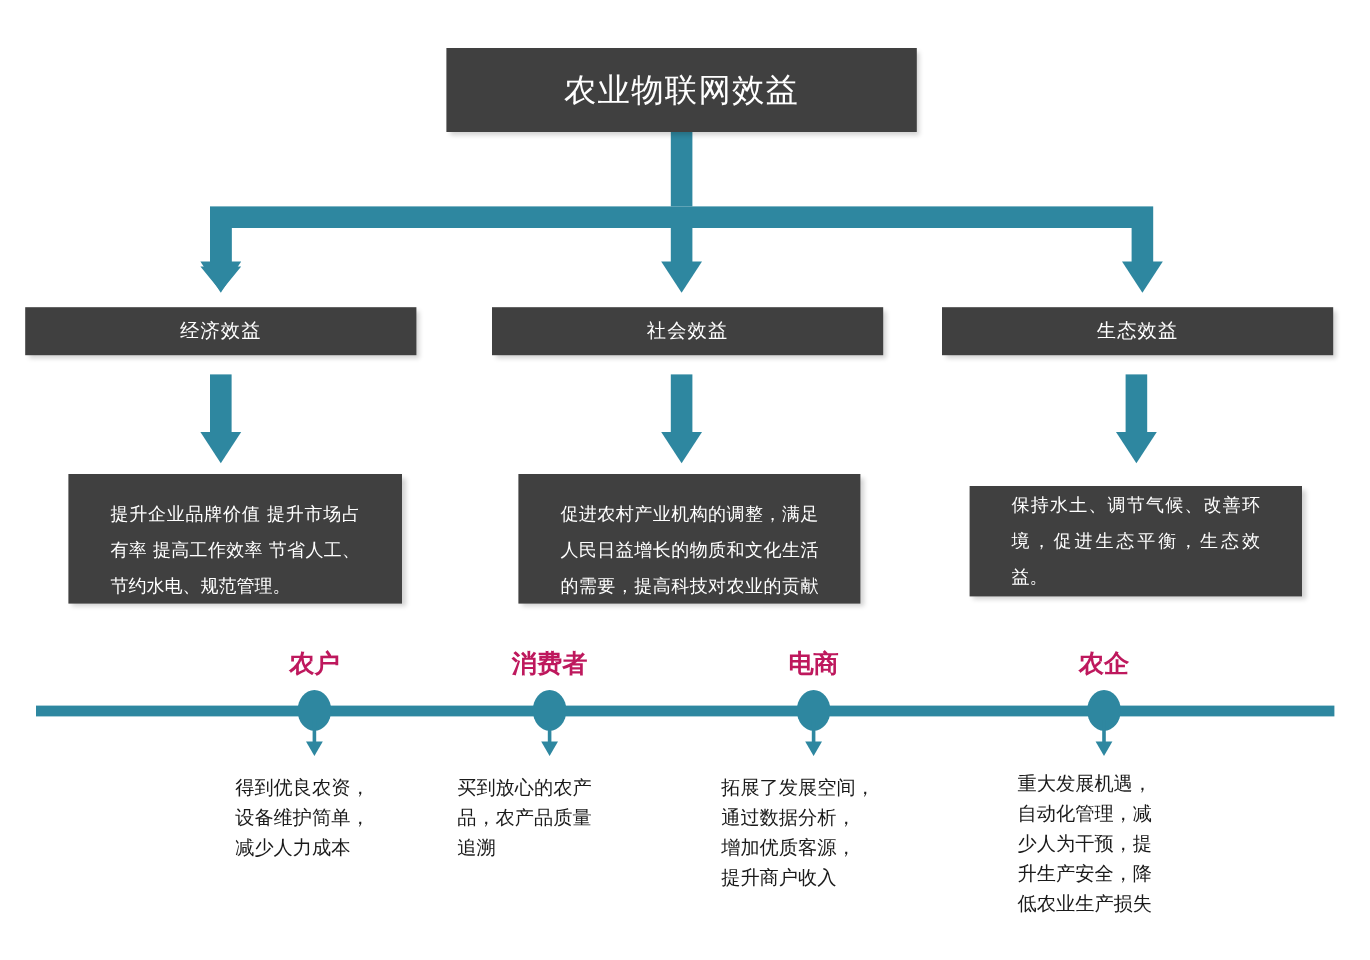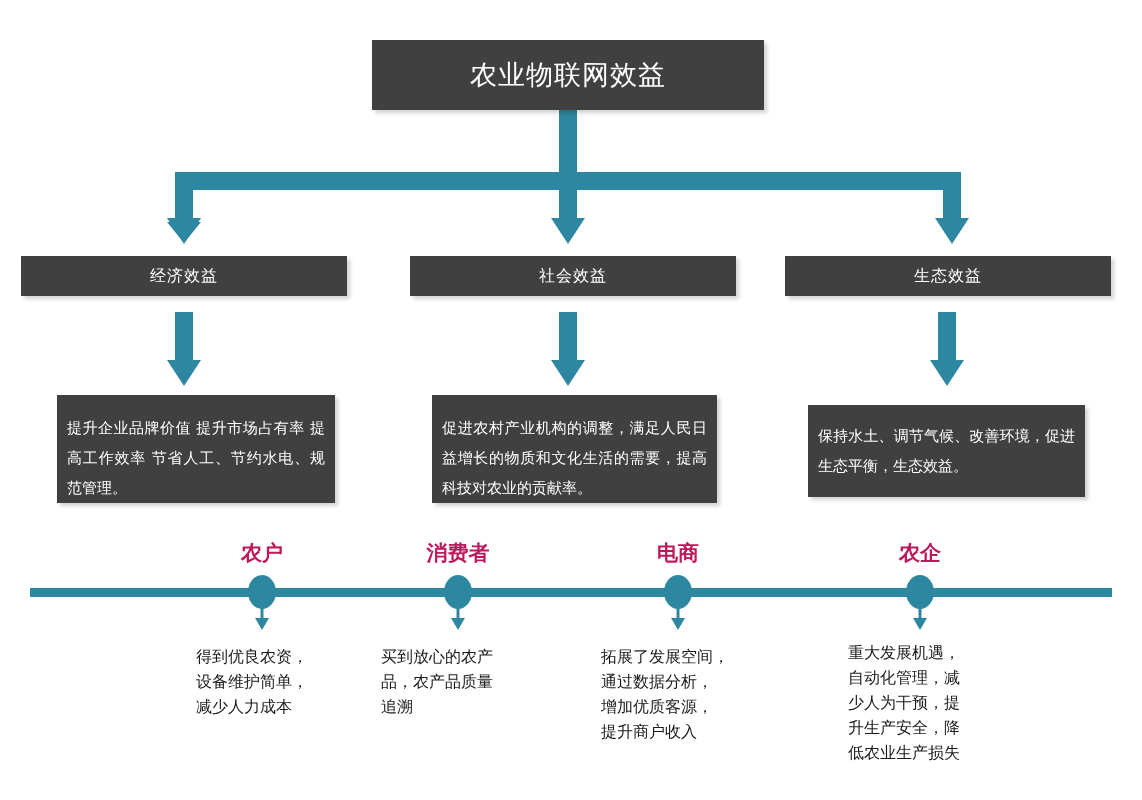--- a/index.html
+++ b/index.html
@@ -45,21 +45,21 @@
     height: 40px;
     font-size: 16px;
     letter-spacing: 1px;
   }
   #l2-box-0 { left: 21px;  top: 256px; width: 326px; }
   #l2-box-1 { left: 410px; top: 256px; width: 326px; }
   #l2-box-2 { left: 785px; top: 256px; width: 326px; }
 
   .desc-box {
     display: block;
-    padding: 18px 10px;
+    padding: 18px 35px;
     font-size: 15px;
     line-height: 30px;
     text-align: justify;
     text-justify: inter-ideograph;
     color: #ffffff;
   }
   #desc-box-0 { left: 57px;  top: 395px; width: 278px; height: 108px; }
   #desc-box-1 { left: 432px; top: 395px; width: 285px; height: 108px; }
   #desc-box-2 { left: 808px; top: 405px; width: 277px; height: 92px;
                 display: flex; align-items: center; }

